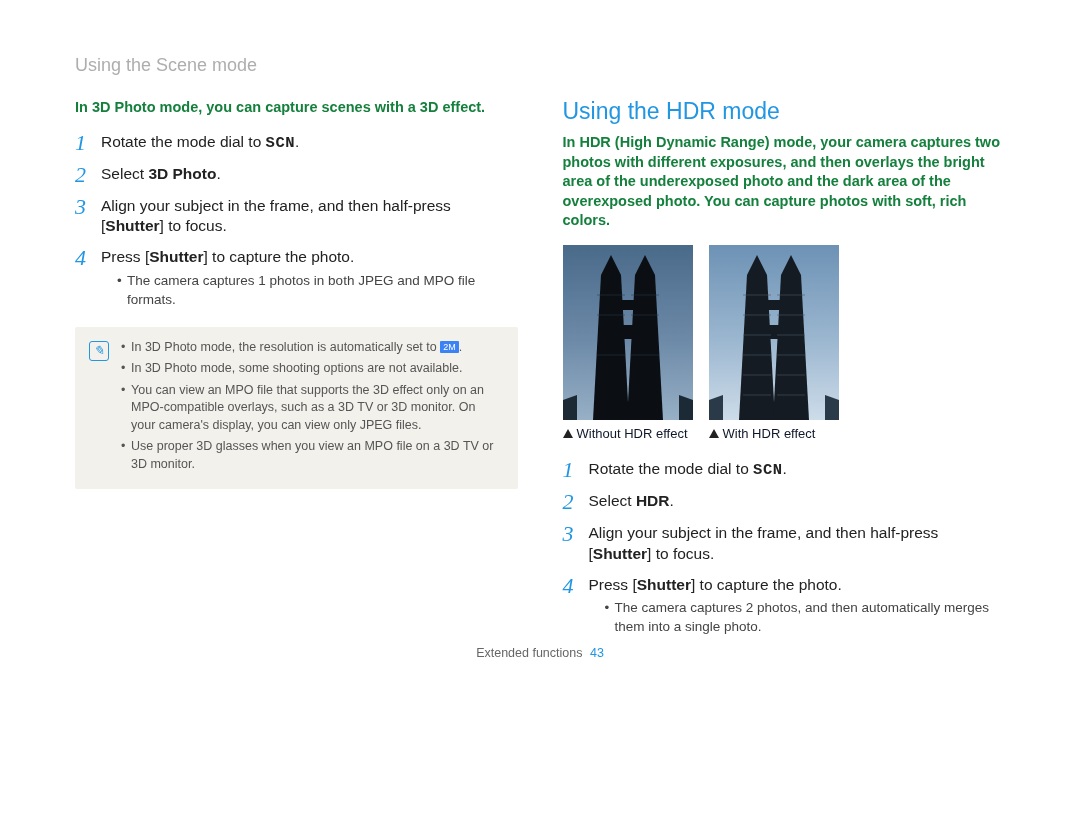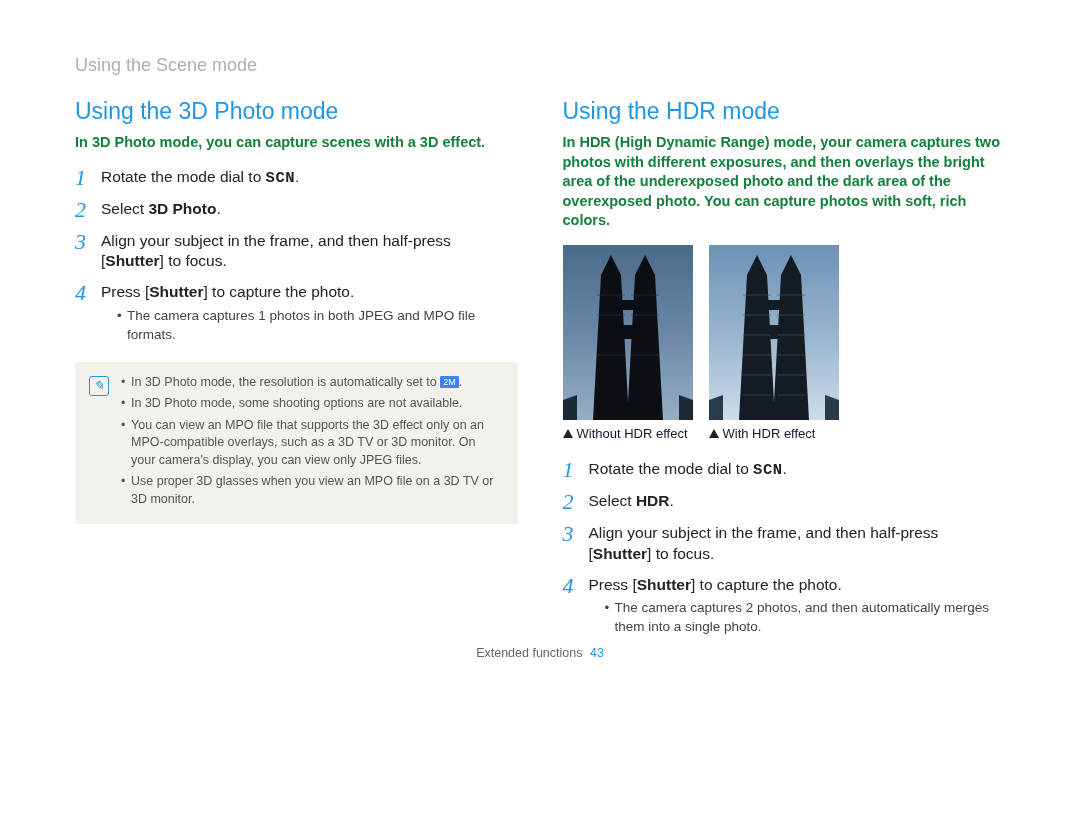--- a/index.html
+++ b/index.html
@@ -213,21 +213,20 @@
 </head>
 <body>
 
 <div class="page">
 
   <div class="breadcrumb">Using the Scene mode</div>
 
   <div class="cols">
 
     <div class="col">
-      <h2 class="section-title">Using the 3D Photo mode</h2>
       <p class="intro">In 3D Photo mode, you can capture scenes with a 3D effect.</p>
 
       <div class="steps">
 
         <div class="step">
           <div class="step-num">1</div>
           <div class="step-text">
             <span>Rotate the mode dial to </span><span class="scn">SCN</span><span>.</span>
           </div>
         </div>

